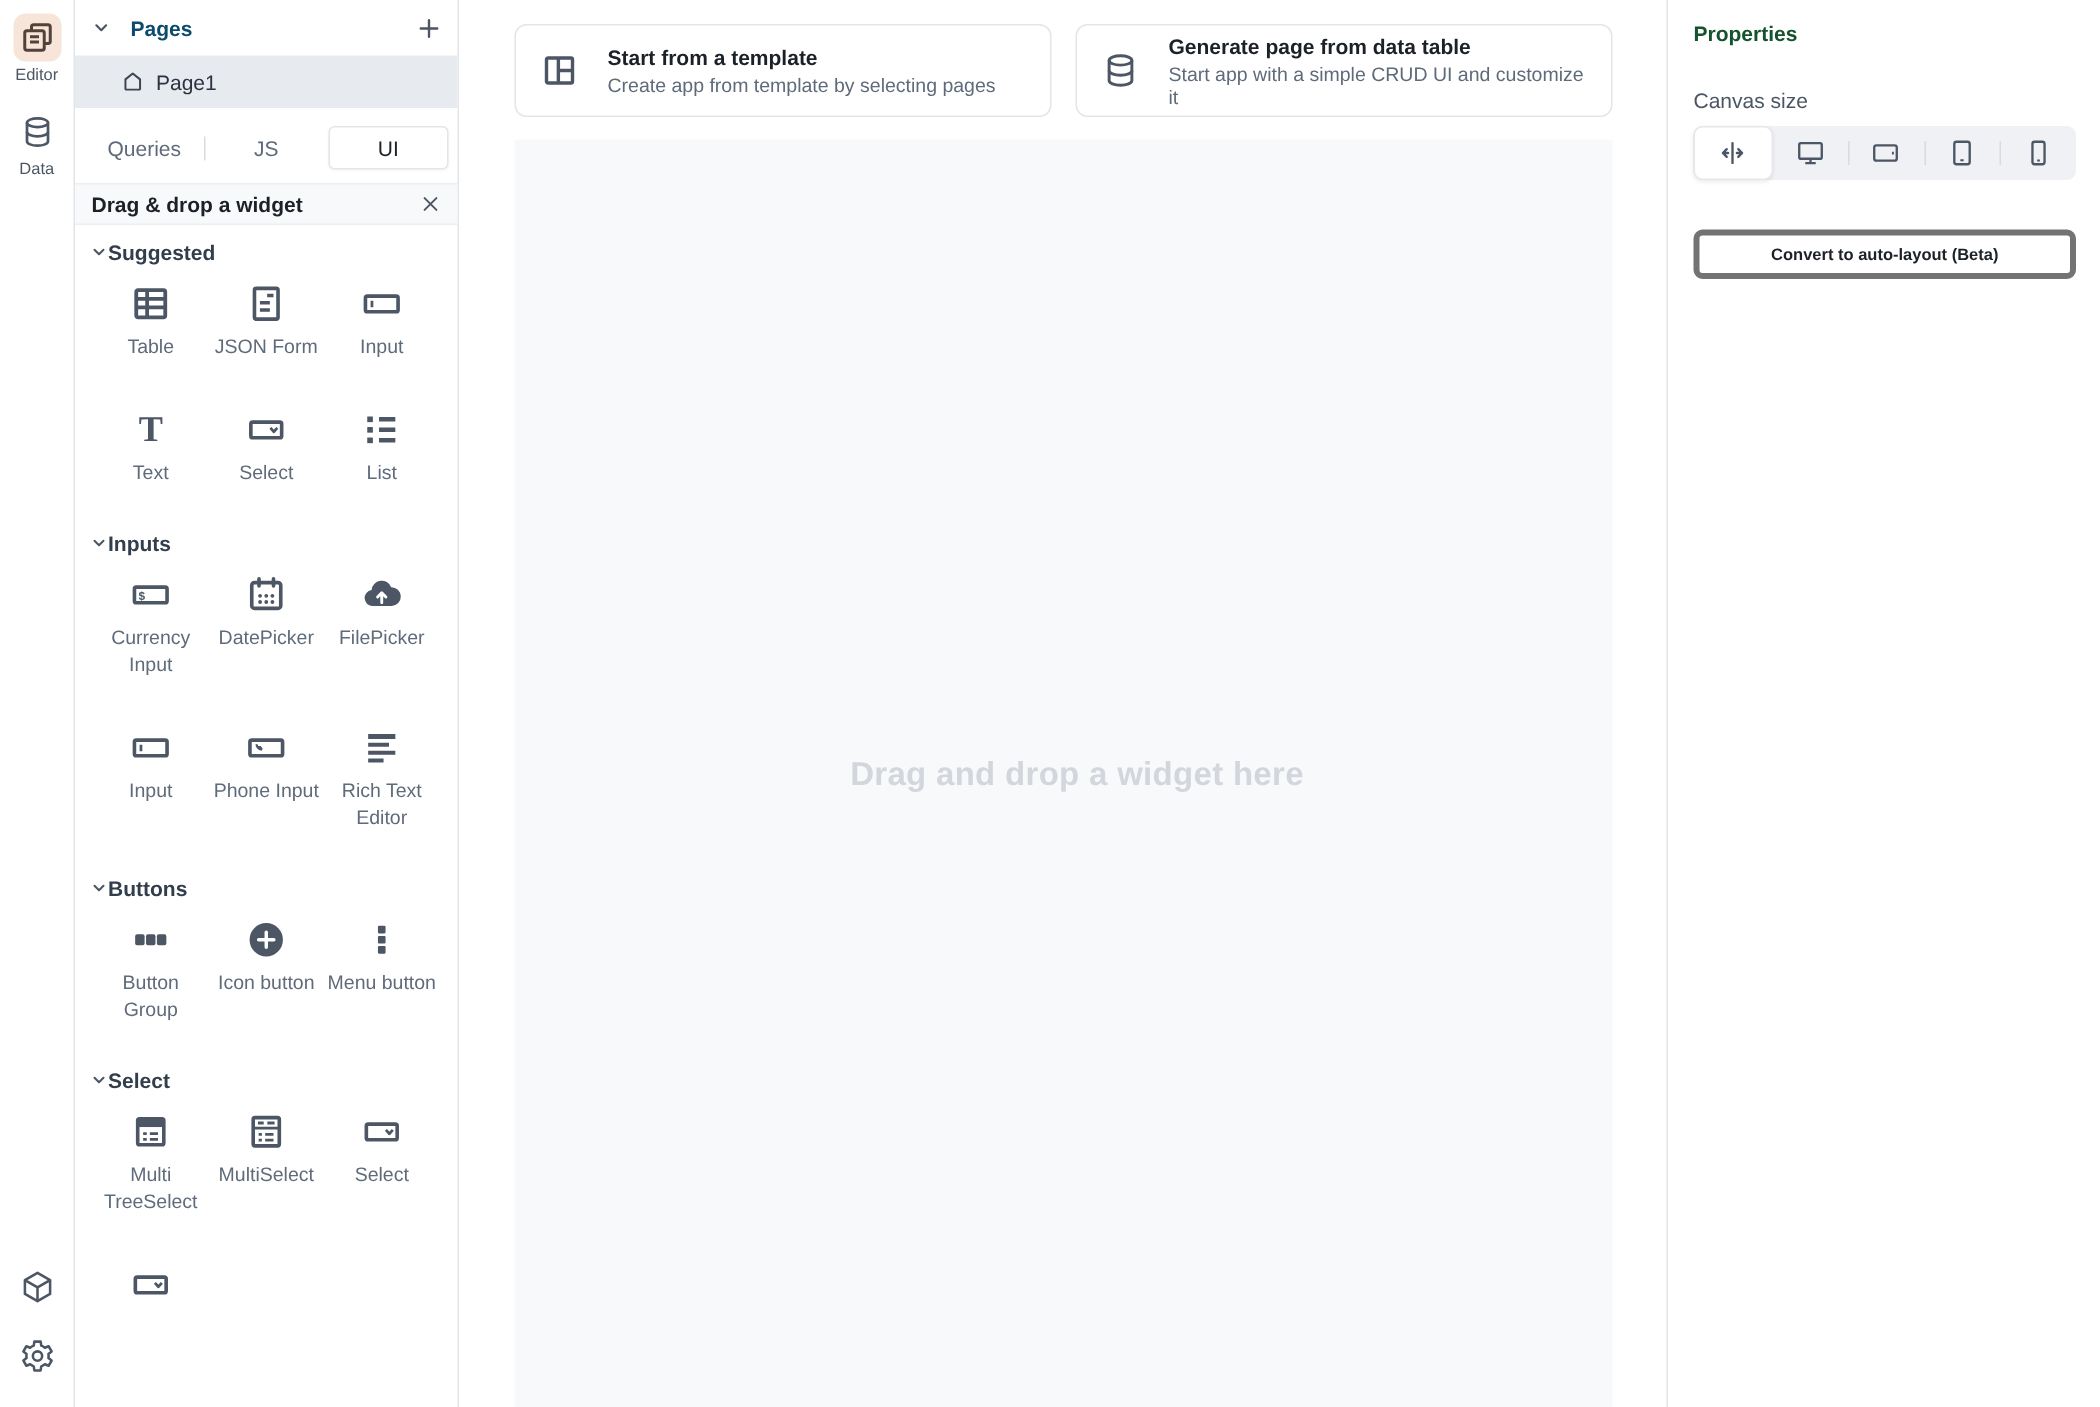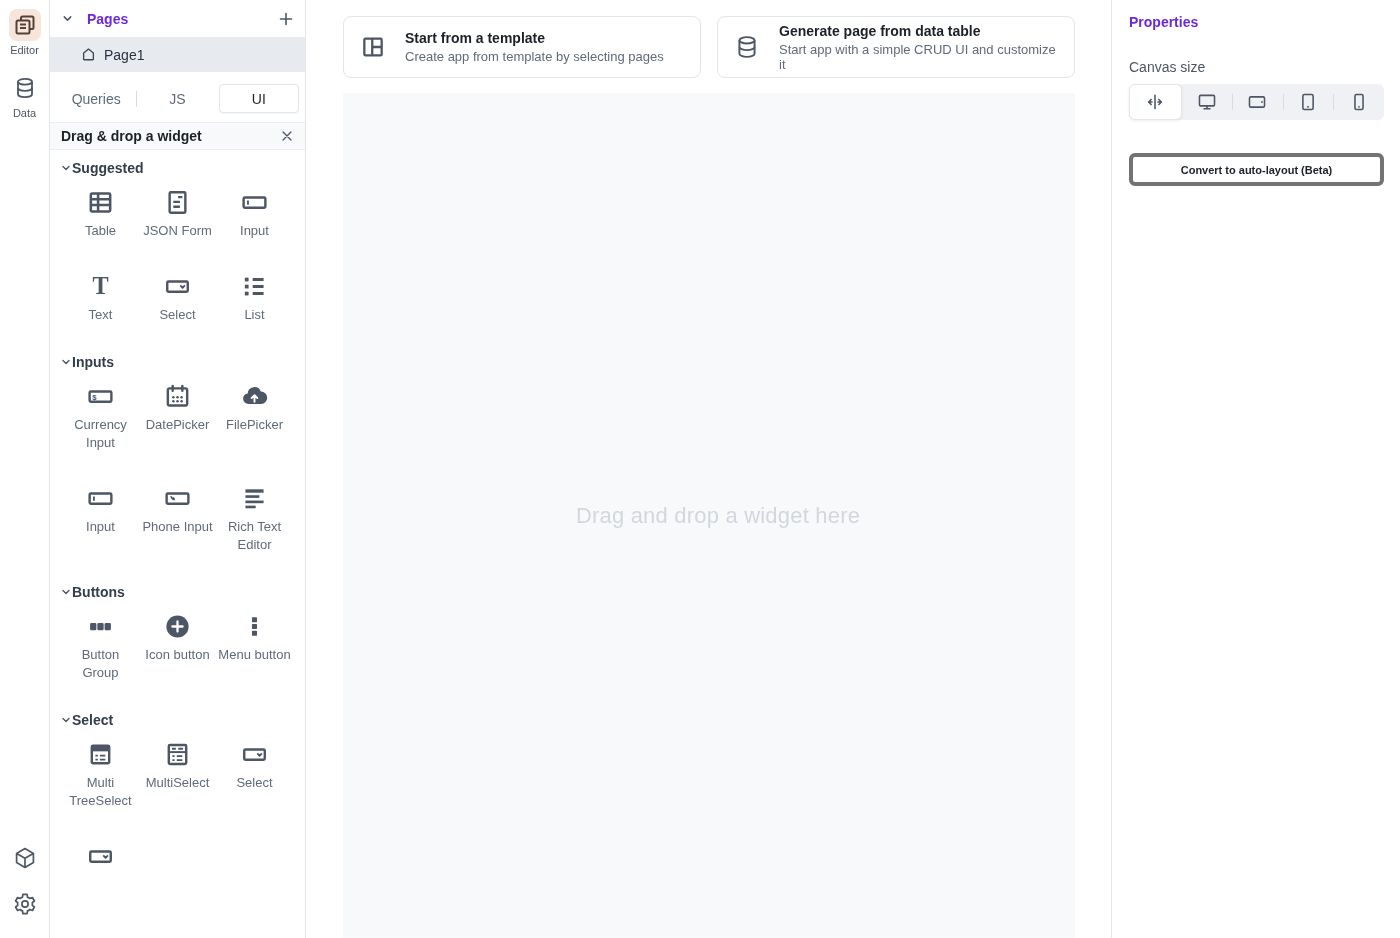--- a/index.html
+++ b/index.html
@@ -16,21 +16,21 @@
   .rail-tile.active { background:#f8e5da; color:#53423a; }
   .rail-tile .ic { width:24px; height:24px; }
   .rail-label { font-size:11px; color:#4c5664; margin-top:3px; }
   .rail-spacer { flex:1; }
   .rail-bottom { width:24px; height:24px; color:#4c5664; margin-bottom:22px; cursor:pointer; }
 
   
   .sidebar { width:256px; flex:0 0 256px; border-right:1px solid #e2e5e9; display:flex; flex-direction:column; overflow:hidden; background:#fff; }
   .pages-header { height:37px; flex:0 0 37px; display:flex; align-items:center; padding:0 11px; }
   .pages-header .chev { width:13px; height:13px; color:#4c5664; cursor:pointer; }
-  .pages-title { font-size:14px; font-weight:700; margin-left:13px; flex:1; color:#6d28d9; }
+  .pages-title { font-size:14px; font-weight:700; margin-left:13px; flex:1; color:#0c4a6e; }
   .pages-add { width:16px; height:16px; color:#4c5664; cursor:pointer; }
   .page-item { height:35px; flex:0 0 35px; display:flex; align-items:center; padding-left:31px; gap:8px; font-size:14px; color:#2a3340; cursor:pointer; }
   .page-item.selected { background:#e7eaee; }
   .page-item .ic { width:15px; height:15px; color:#3b4552; }
 
   .tabs-row { margin:12px 6px 0 6px; display:flex; align-items:center; height:29px; flex:0 0 29px; }
   .tab { flex:1; height:29px; display:flex; align-items:center; justify-content:center; font-size:14px; color:#5f6b7a; cursor:pointer; border:1px solid transparent; border-radius:4px; }
   .tab.active { background:#fff; border-color:#e2e5e9; color:#1c2127; box-shadow:0 1px 2px rgba(0,0,0,.04); }
   .tab-divider { width:1px; height:16px; background:#d8dce1; }
   .tab-divider.hidden { visibility:hidden; }
@@ -55,25 +55,25 @@
   .widget-label { margin-top:5px; font-size:13px; line-height:18px; color:#5f6b7a; text-align:center; }
 
   
   .main { flex:1; background:#fff; display:flex; flex-direction:column; padding:16px 36px 0 37px; min-width:0; }
   .cards-row { display:flex; gap:16px; flex:0 0 62px; }
   .card { flex:1; border:1px solid #e2e5e9; border-radius:8px; background:#fff; display:flex; align-items:center; padding:0 16px; gap:19px; cursor:pointer; }
   .card-icon { width:26px; height:26px; color:#4c5664; flex:0 0 26px; }
   .card-title { font-size:14px; font-weight:700; color:#1c2127; }
   .card-sub { font-size:13px; color:#5f6b7a; margin-top:3px; }
   .canvas { flex:1; margin-top:15px; background:#f8f9fa; display:flex; align-items:center; justify-content:center; }
-  .canvas-text { font-size:22px; font-weight:400; color:#d3d7dd; letter-spacing:.2px;margin-left:18px; }
+  .canvas-text { font-size:22px; font-weight:700; color:#d3d7dd; letter-spacing:.2px;margin-left:18px; }
 
   
   .props { width:289px; flex:0 0 289px; border-left:1px solid #e2e5e9; background:#fff; padding:14px 16px 0 17px; }
-  .props-title { font-size:14px; font-weight:700; color:#6d28d9; }
+  .props-title { font-size:14px; font-weight:700; color:#14532d; }
   .canvas-size-label { font-size:14px; color:#4b5663; margin-top:29px; }
   .segmented { margin-top:9px; height:36px; background:#f0f1f4; border-radius:6px; display:flex; align-items:stretch; }
   .seg { flex:1; display:flex; align-items:center; justify-content:center; color:#4c5664; cursor:pointer; position:relative; border-radius:6px; }
   .seg .ic { width:22px; height:22px; }
   .seg.selected { background:#fff; border:1px solid #e5e7ea; box-shadow:0 1px 3px rgba(0,0,0,.08); }
   .seg.divided::before { content:""; position:absolute; left:0; top:10px; width:1px; height:16px; background:#d8dce1; }
   .convert-btn { margin-top:33px; width:100%; height:33px; background:#fff; border:4px solid #737373; border-radius:6px; font-size:11px; font-weight:600; color:#1c2127; font-family:inherit; cursor:pointer; }
 </style>
 </head>
 <body>

